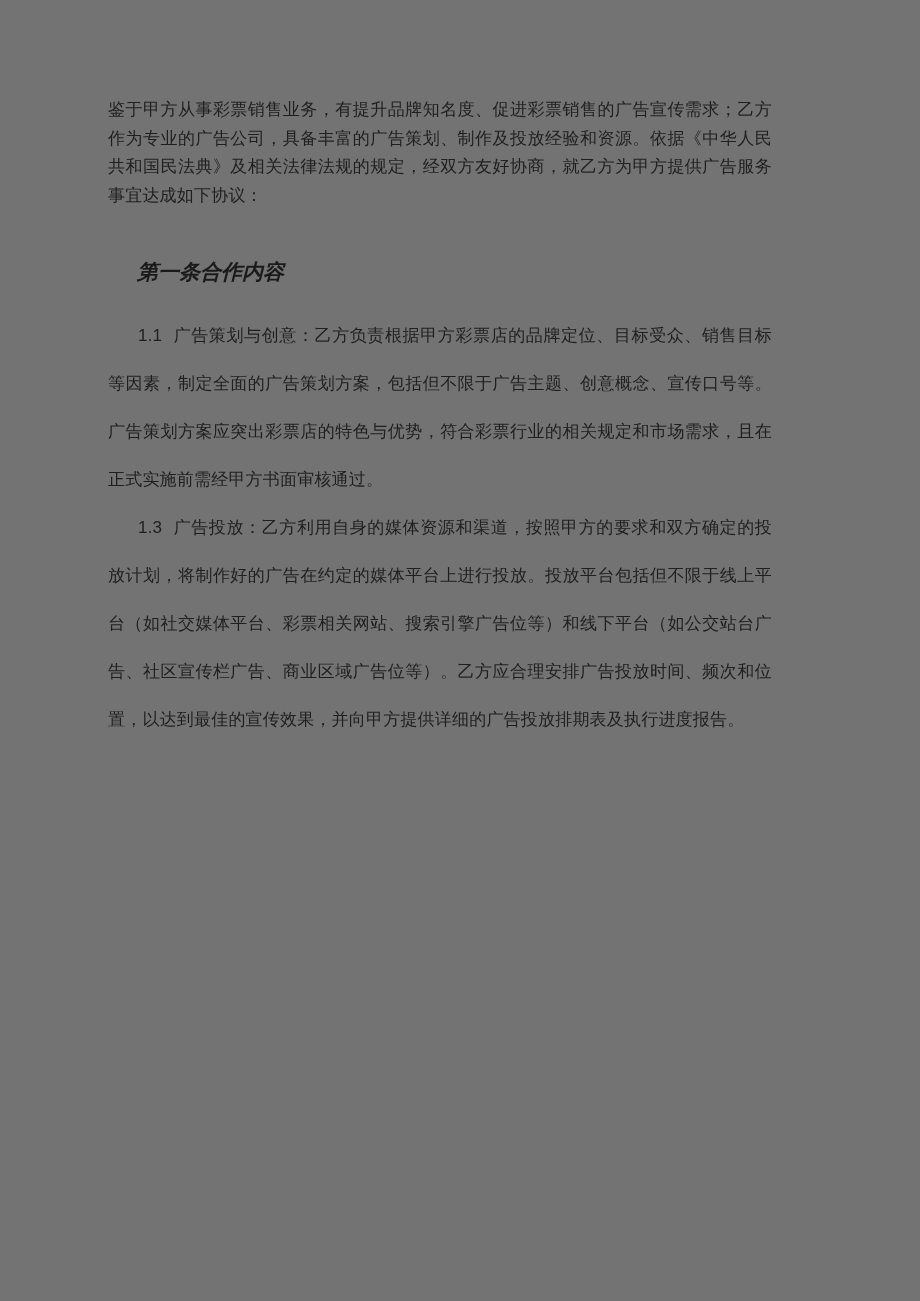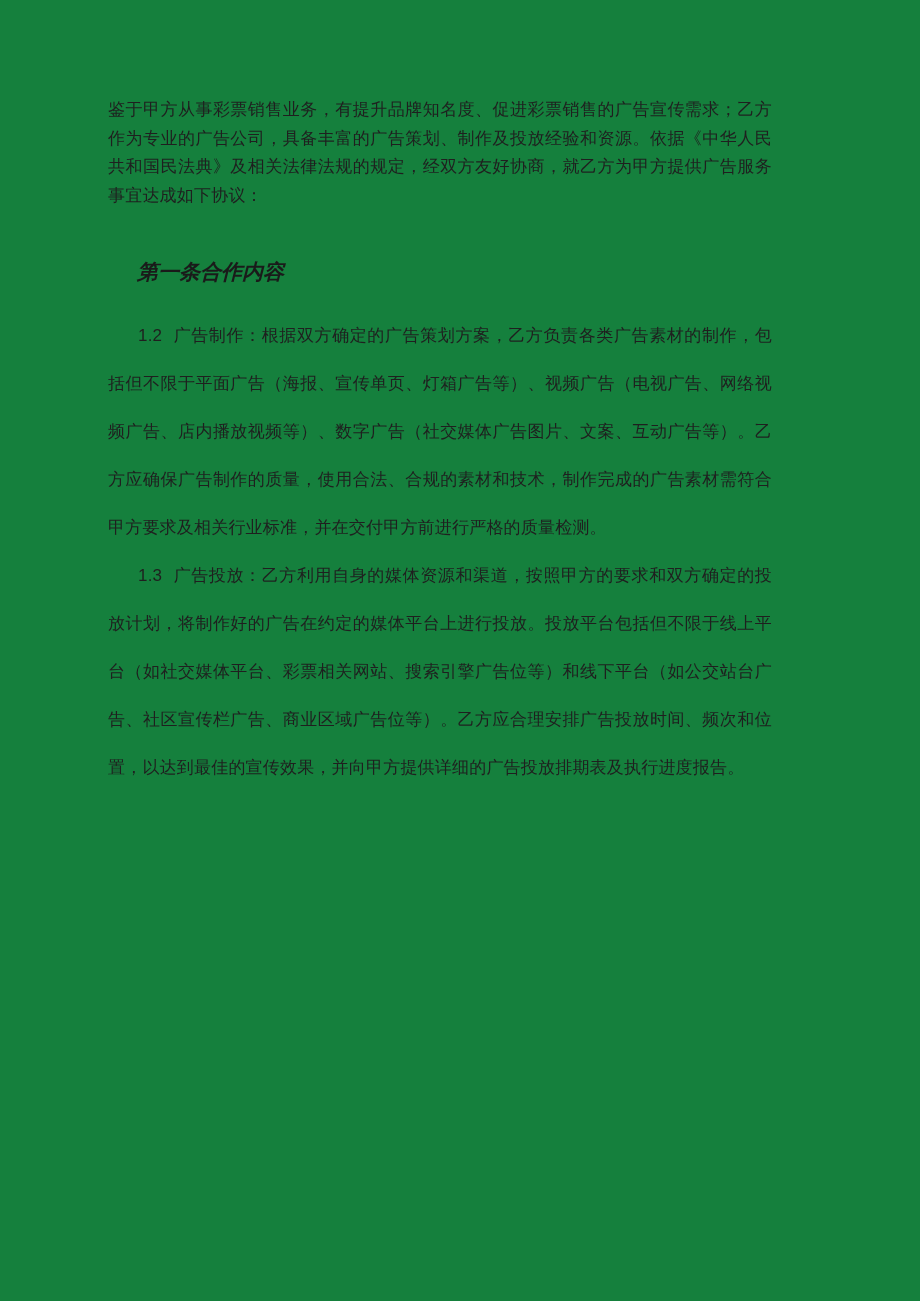--- a/index.html
+++ b/index.html
@@ -10,21 +10,21 @@
   body {
     width: 920px;
     height: 1301px;
     font-family: "Liberation Sans", sans-serif;
     color: #1f1f1f;
   }
   .doc-page {
     position: relative;
     width: 920px;
     height: 1301px;
-    background: #15803d;
+    background: #737373;
     overflow: hidden;
   }
   .text-col {
     position: absolute;
     left: 108px;
     top: 0;
     width: 664px;
   }
   .intro {
     margin: 96px 0 0 0;
@@ -61,20 +61,20 @@
 
 <div class="doc-page">
   <div class="text-col">
 
     <p class="intro">鉴于甲方从事彩票销售业务，有提升品牌知名度、促进彩票销售的广告宣传需求；乙方作为专业的广告公司，具备丰富的广告策划、制作及投放经验和资源。依据《中华人民共和国民法典》及相关法律法规的规定，经双方友好协商，就乙方为甲方提供广告服务事宜达成如下协议：</p>
 
     <h2 class="heading">第一条合作内容</h2>
 
     <div class="clauses">
 
+      <p class="clause"><span class="clause-num">1.1</span><span>广告策划与创意：乙方负责根据甲方彩票店的品牌定位、目标受众、销售目标等因素，制定全面的广告策划方案，包括但不限于广告主题、创意概念、宣传口号等。广告策划方案应突出彩票店的特色与优势，符合彩票行业的相关规定和市场需求，且在正式实施前需经甲方书面审核通过。</span></p>
 
-      <p class="clause"><span class="clause-num">1.2</span><span>广告制作：根据双方确定的广告策划方案，乙方负责各类广告素材的制作，包括但不限于平面广告（海报、宣传单页、灯箱广告等）、视频广告（电视广告、网络视频广告、店内播放视频等）、数字广告（社交媒体广告图片、文案、互动广告等）。乙方应确保广告制作的质量，使用合法、合规的素材和技术，制作完成的广告素材需符合甲方要求及相关行业标准，并在交付甲方前进行严格的质量检测。</span></p>
 
       <p class="clause"><span class="clause-num">1.3</span><span>广告投放：乙方利用自身的媒体资源和渠道，按照甲方的要求和双方确定的投放计划，将制作好的广告在约定的媒体平台上进行投放。投放平台包括但不限于线上平台（如社交媒体平台、彩票相关网站、搜索引擎广告位等）和线下平台（如公交站台广告、社区宣传栏广告、商业区域广告位等）。乙方应合理安排广告投放时间、频次和位置，以达到最佳的宣传效果，并向甲方提供详细的广告投放排期表及执行进度报告。</span></p>
 
     </div>
   </div>
 </div>
 
 </body></html>

